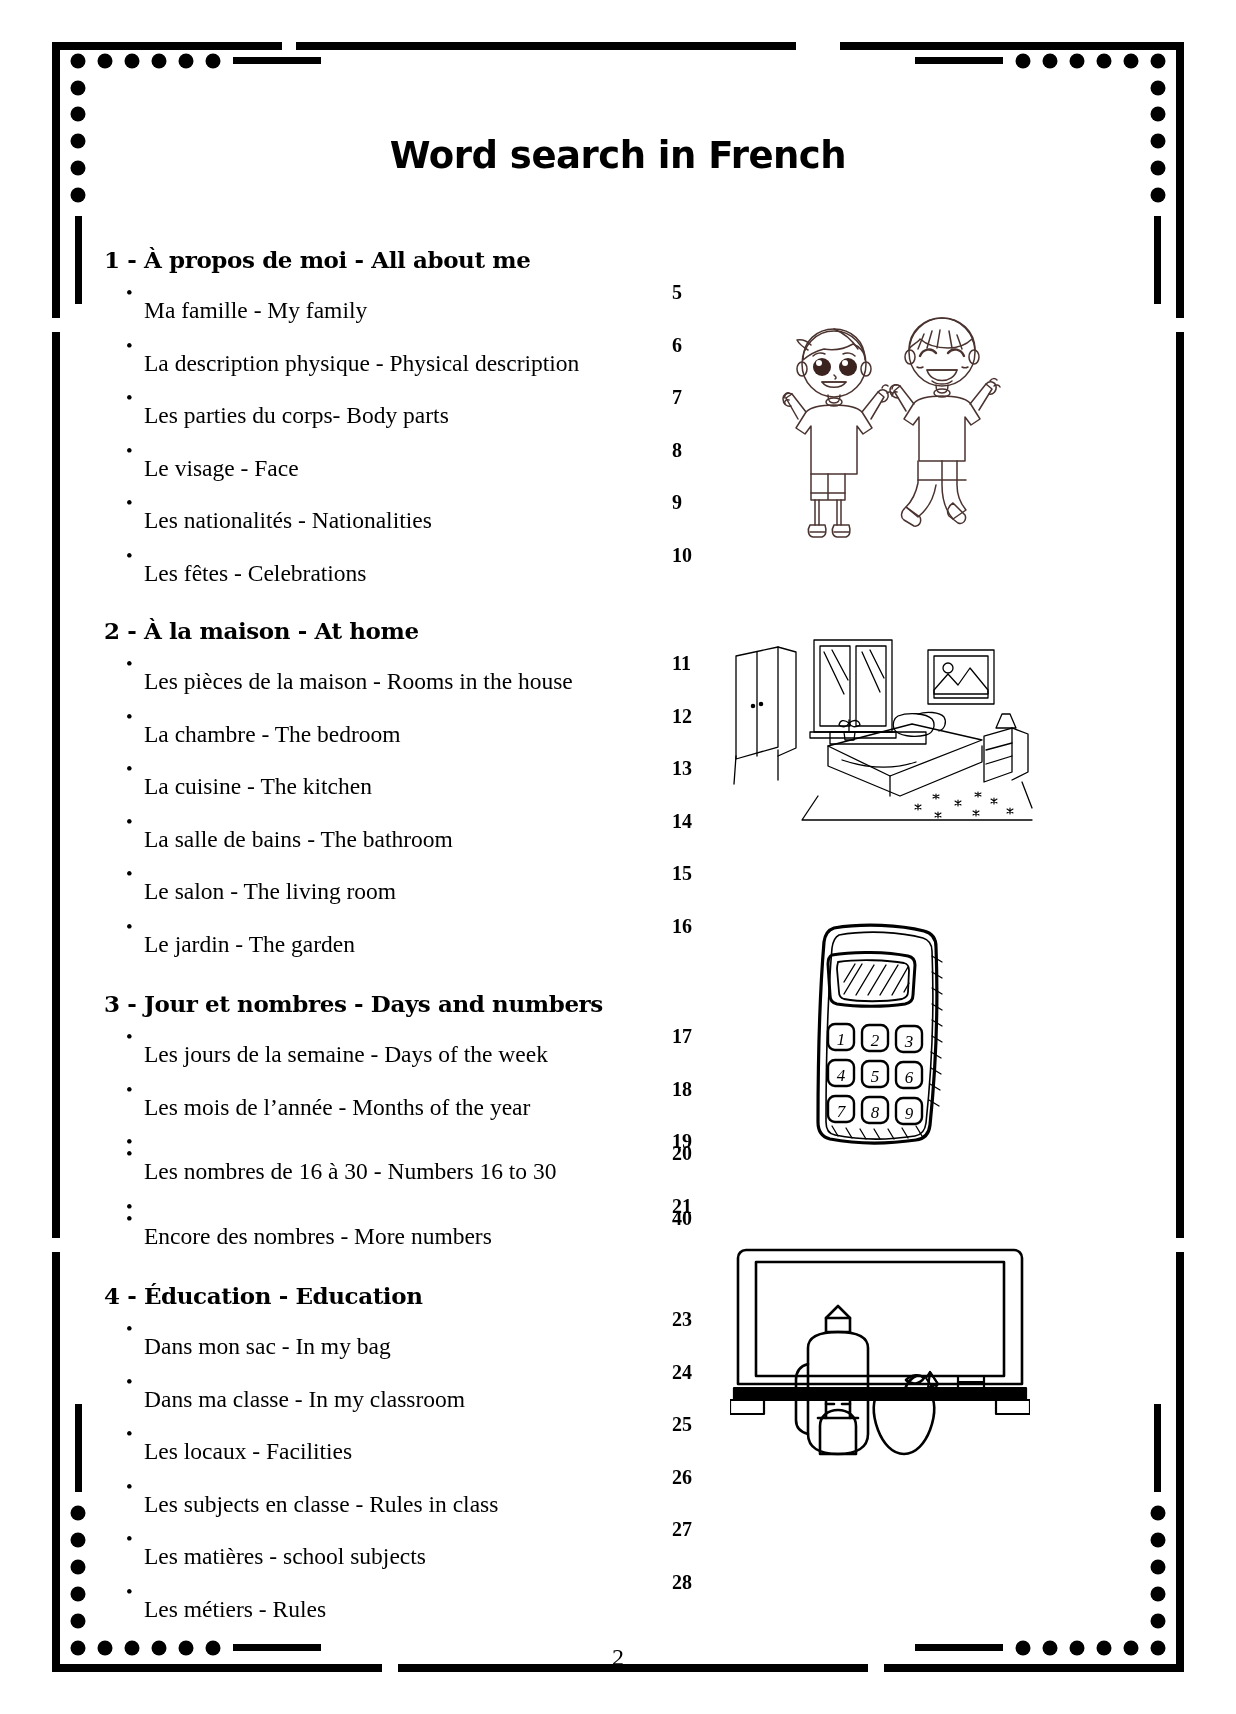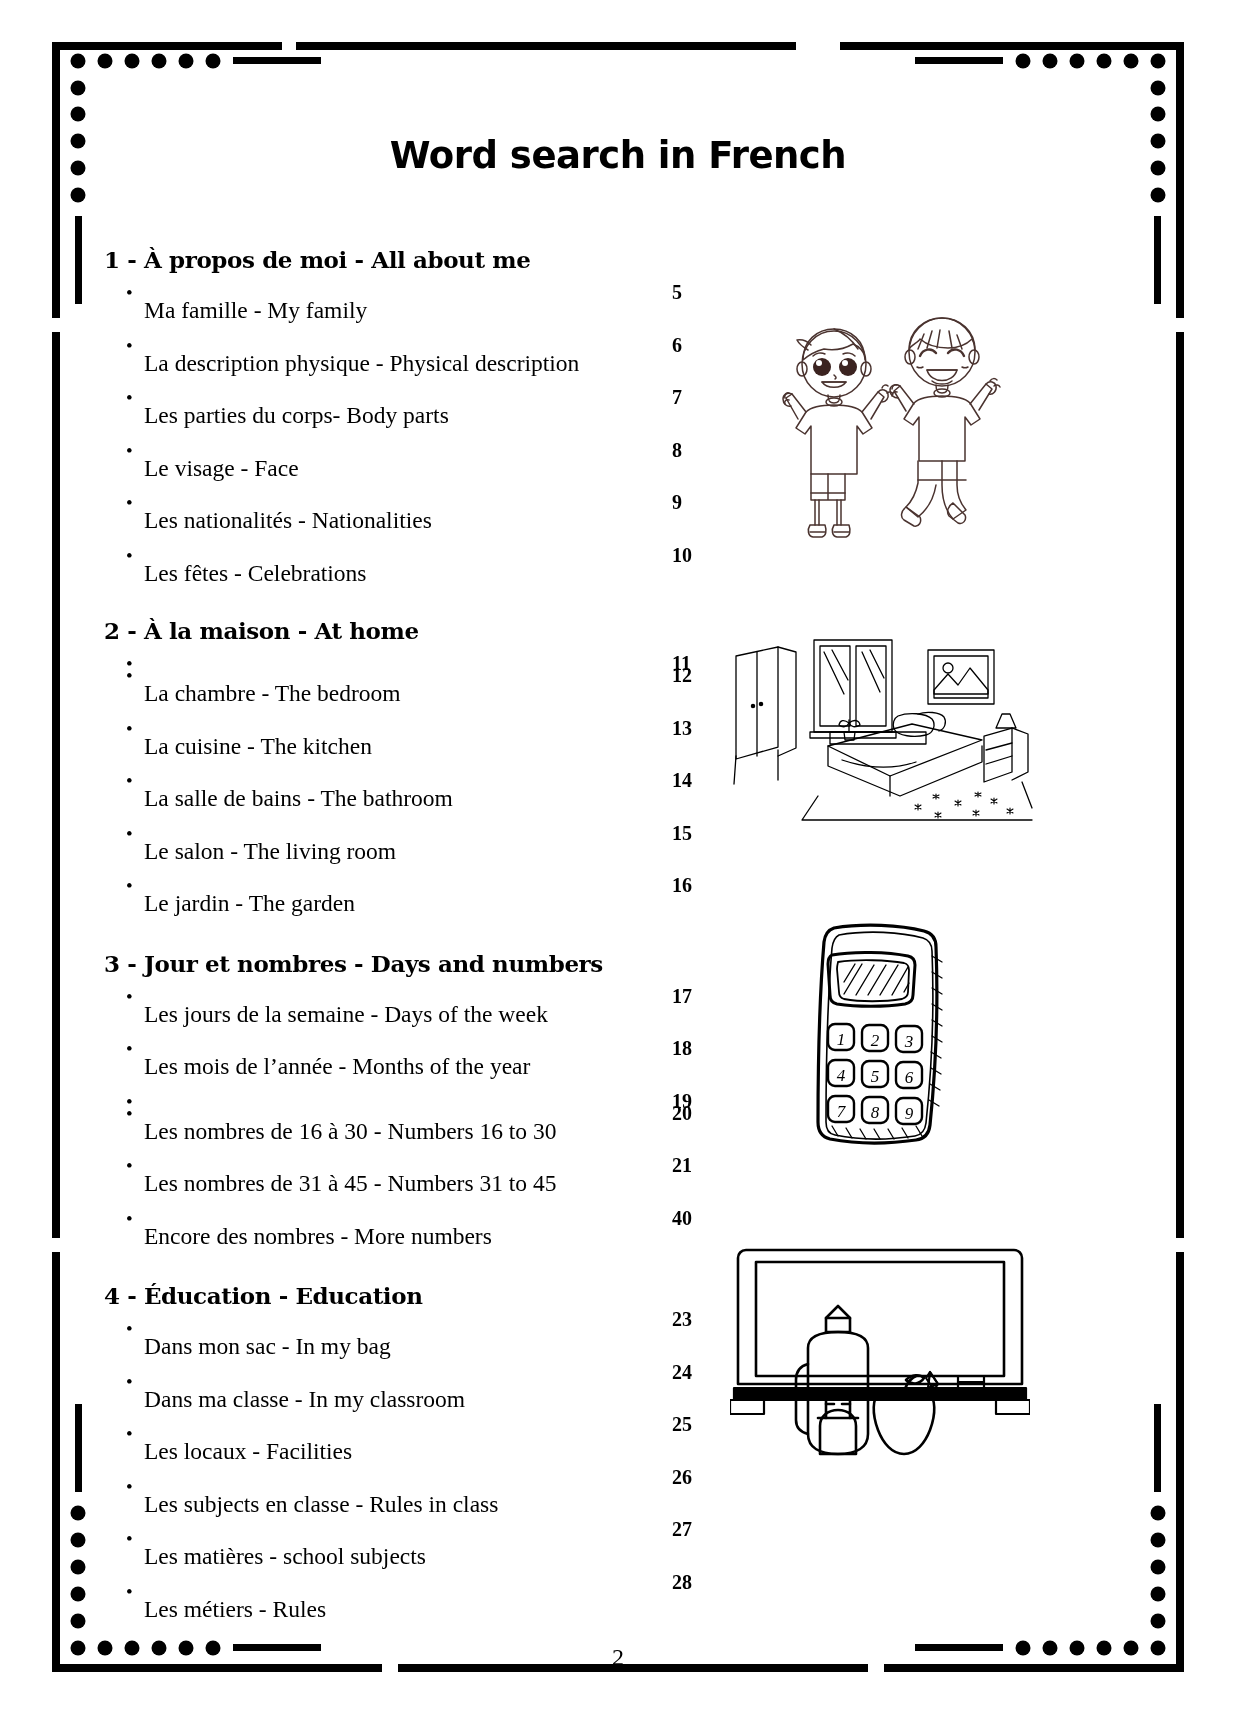--- a/index.html
+++ b/index.html
@@ -234,20 +234,21 @@
           <span class="pnum">10</span>
         </li>
       </ul>
     </div>
 
     <div class="section" id="sec-2">
       <div class="sec-head">2 - À la maison - At home</div>
       <ul class="items">
         <li class="item">
           <span class="bullet">•</span>
+          <span class="label">Les pièces de la maison - Rooms in the house</span>
           <span class="pnum">11</span>
         </li>
         <li class="item">
           <span class="bullet">•</span>
           <span class="label">La chambre - The bedroom</span>
           <span class="pnum">12</span>
         </li>
         <li class="item">
           <span class="bullet">•</span>
           <span class="label">La cuisine - The kitchen</span>
@@ -288,21 +289,20 @@
           <span class="bullet">•</span>
           <span class="pnum">19</span>
         </li>
         <li class="item">
           <span class="bullet">•</span>
           <span class="label">Les nombres de 16 à 30 - Numbers 16 to 30</span>
           <span class="pnum">20</span>
         </li>
         <li class="item">
           <span class="bullet">•</span>
-          <span class="label">Les nombres de 31 à 45 - Numbers 31 to 45</span>
           <span class="pnum">21</span>
         </li>
         <li class="item">
           <span class="bullet">•</span>
           <span class="label">Encore des nombres - More numbers</span>
           <span class="pnum">40</span>
         </li>
       </ul>
     </div>
 

